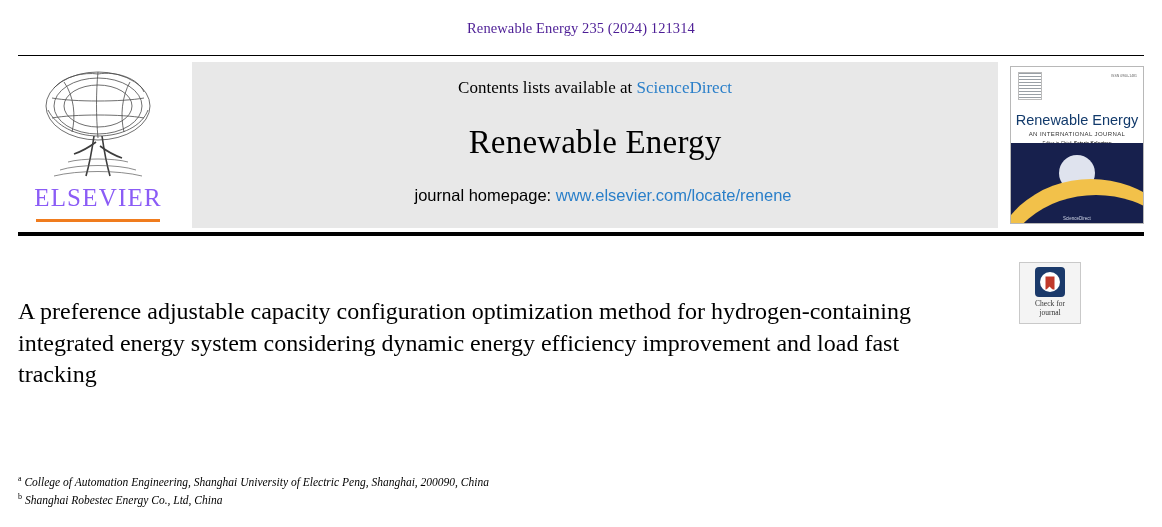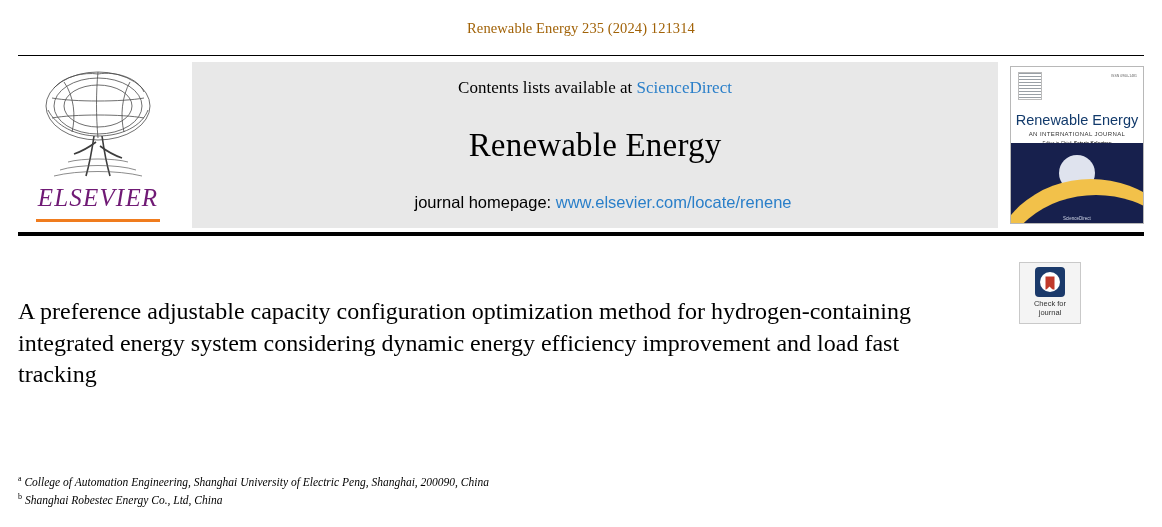--- a/index.html
+++ b/index.html
@@ -24,21 +24,21 @@
 
   
   .running-head {
     position: absolute;
     top: 20px;
     left: 0;
     width: 1162px;
     text-align: center;
     font-family: "Liberation Serif", serif;
     font-size: 14.5px;
-    color: #a16207;
+    color: #4c1d95;
     letter-spacing: 0.1px;
   }
 
   
   .header-rule-top {
     position: absolute;
     top: 55px;
     left: 18px;
     width: 1126px;
     height: 1px;
@@ -78,43 +78,42 @@
   }
   .elsevier-tree {
     width: 128px;
     height: 116px;
     display: block;
   }
   .elsevier-word {
     font-family: "Liberation Serif", serif;
     font-size: 25px;
     letter-spacing: 1.2px;
-    color: #701a75;
+    color: #8b5cf6;
     font-weight: 400;
     margin-bottom: 7px;
     line-height: 1;
-    font-style: italic;
   }
   .elsevier-bar {
     width: 124px;
     height: 3px;
     background: #f07c1e;
     margin-bottom: 6px;
   }
 
   
   .journal-box {
     flex: 1 1 auto;
     background: #e8e8e8;
     margin: 0 12px 0 14px;
     display: flex;
     flex-direction: column;
     align-items: center;
     justify-content: space-between;
-    padding: 16px 0 16px 0;
+    padding: 16px 0 23px 0;
     box-sizing: border-box;
   }
   .contents-line {
     font-family: "Liberation Serif", serif;
     font-size: 17px;
     color: #000;
   }
   .contents-line .sd-link {
     color: #2a7fc9;
   }
@@ -288,21 +287,21 @@
     position: absolute;
     left: 0;
     bottom: -1px;
     width: 0;
     height: 0;
     border-left: 4.5px solid transparent;
     border-right: 4.5px solid transparent;
     border-bottom: 4px solid #ffffff;
   }
   .crossmark-text {
-    font-family: Liberation Sans, sans-serif;
+    font-family: Liberation Serif, serif;
     font-size: 7.5px;
     color: #333;
     line-height: 1.15;
     margin-top: 3px;
   }
 
   
   .article-title {
     position: absolute;
     top: 296px;

